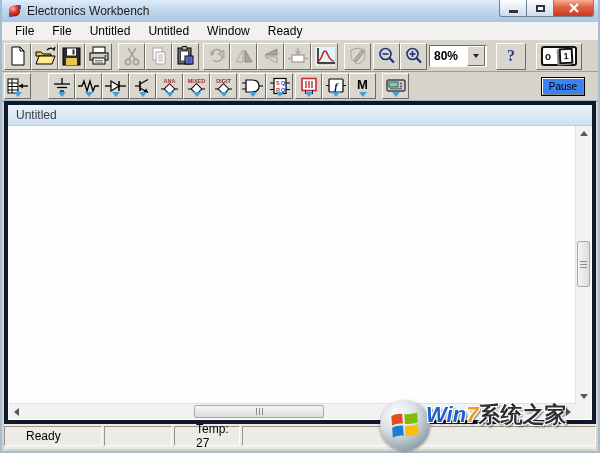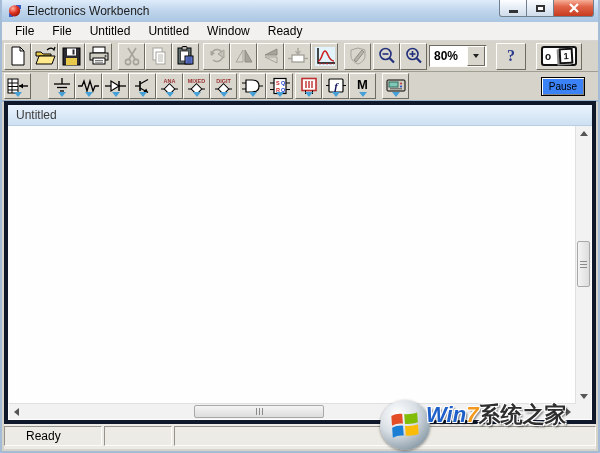--- a/index.html
+++ b/index.html
@@ -445,20 +445,23 @@
         </div>
     </div>
     <div class="scorner"></div>
   </div>
 
   <div class="statusbar">
     <div class="spanel sp1">
         <span>Ready</span>
       </div>
     <div class="spanel sp2"></div>
+    <div class="spanel sp3">
+        <span>Temp: 27</span>
+      </div>
     <div class="spanel sp4"></div>
   </div>
 
   <div class="watermark">
     <div class="orb">
       <svg width="30" height="26" viewBox="0 0 30 26">
         <g transform="rotate(-4 15 13)">
           <path d="M2,3 C6,1.5 9,1 13,1.8 L13,11.5 C9,10.8 6,11.2 2,12.8 z" fill="#e44e26"></path>
           <path d="M15,2 C19,2.8 24,2.5 28,1.5 L28,11.2 C24,12.2 19,12.5 15,11.7 z" fill="#81bc06"></path>
           <path d="M2,14.8 C6,13.2 9,12.8 13,13.5 L13,23.5 C9,22.8 6,23.2 2,24.8 z" fill="#1a7fd4"></path>

